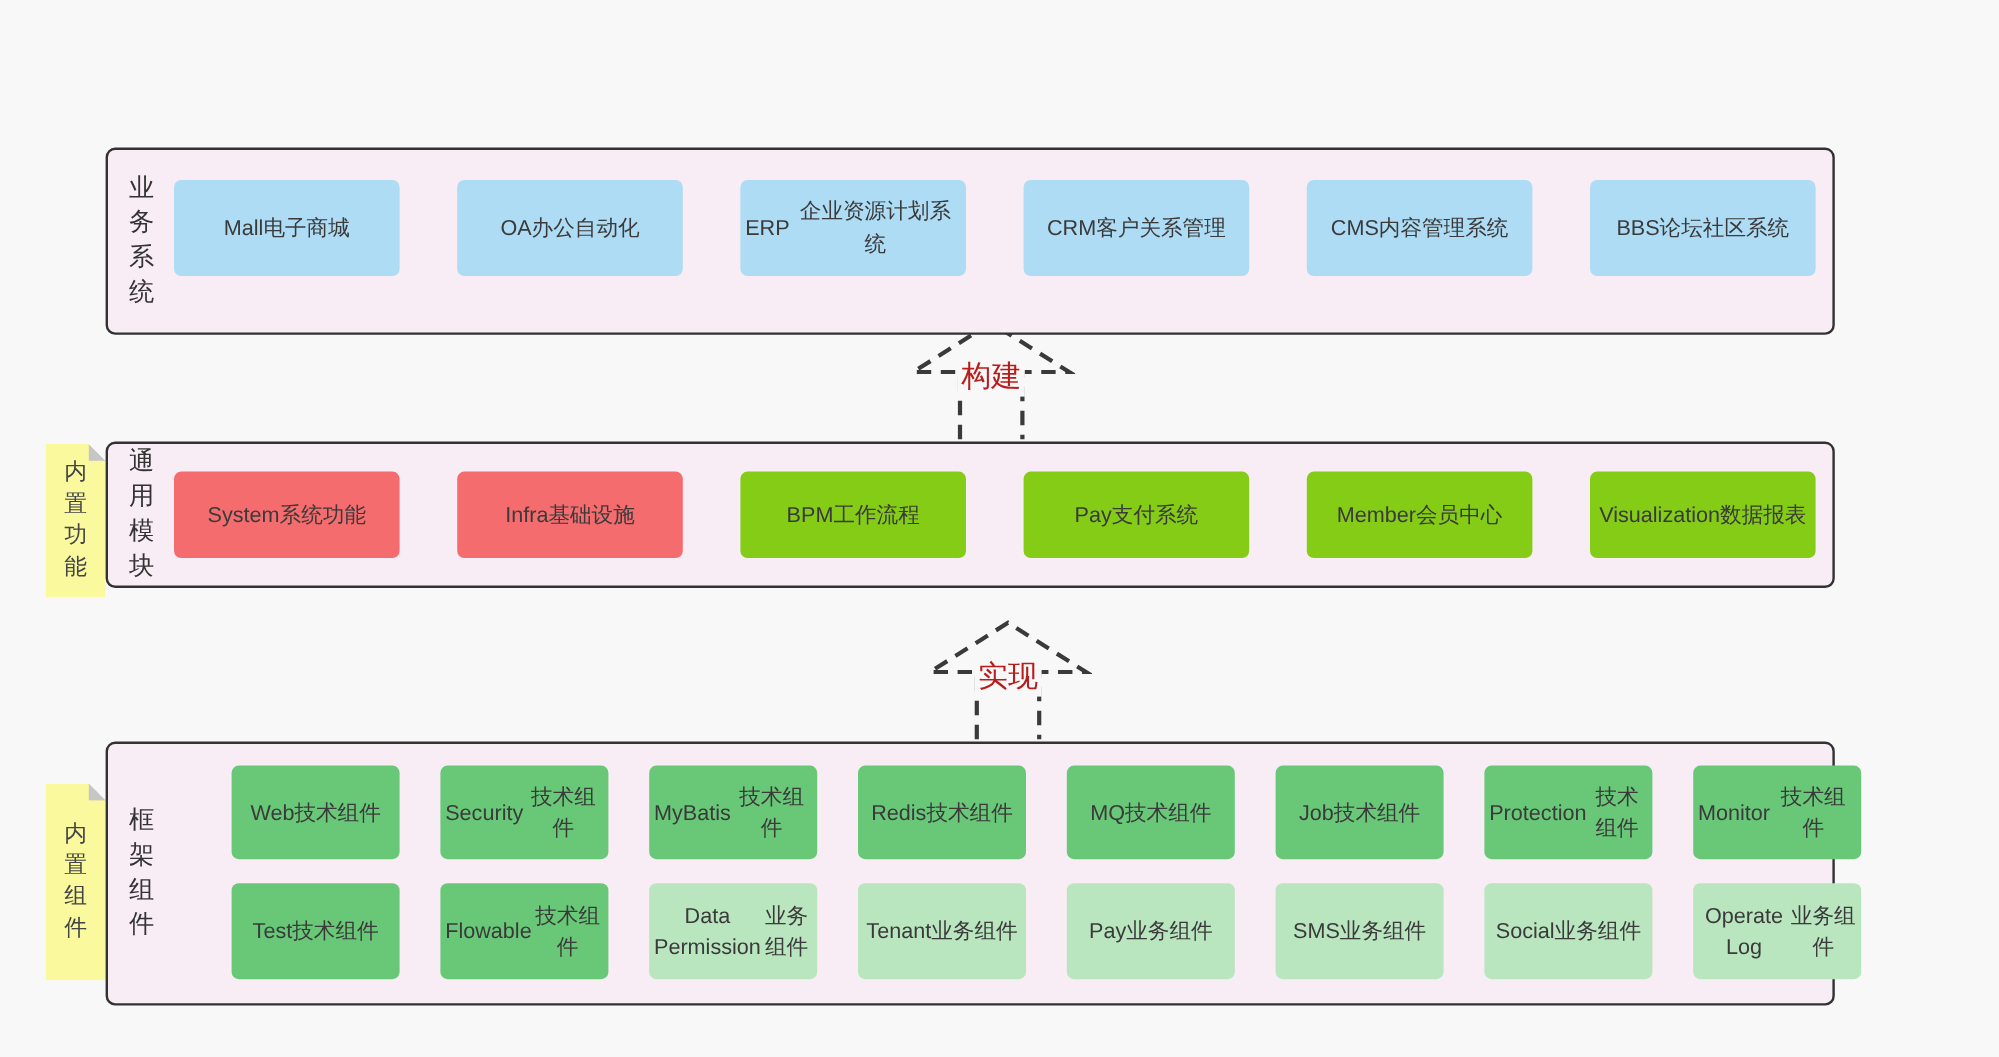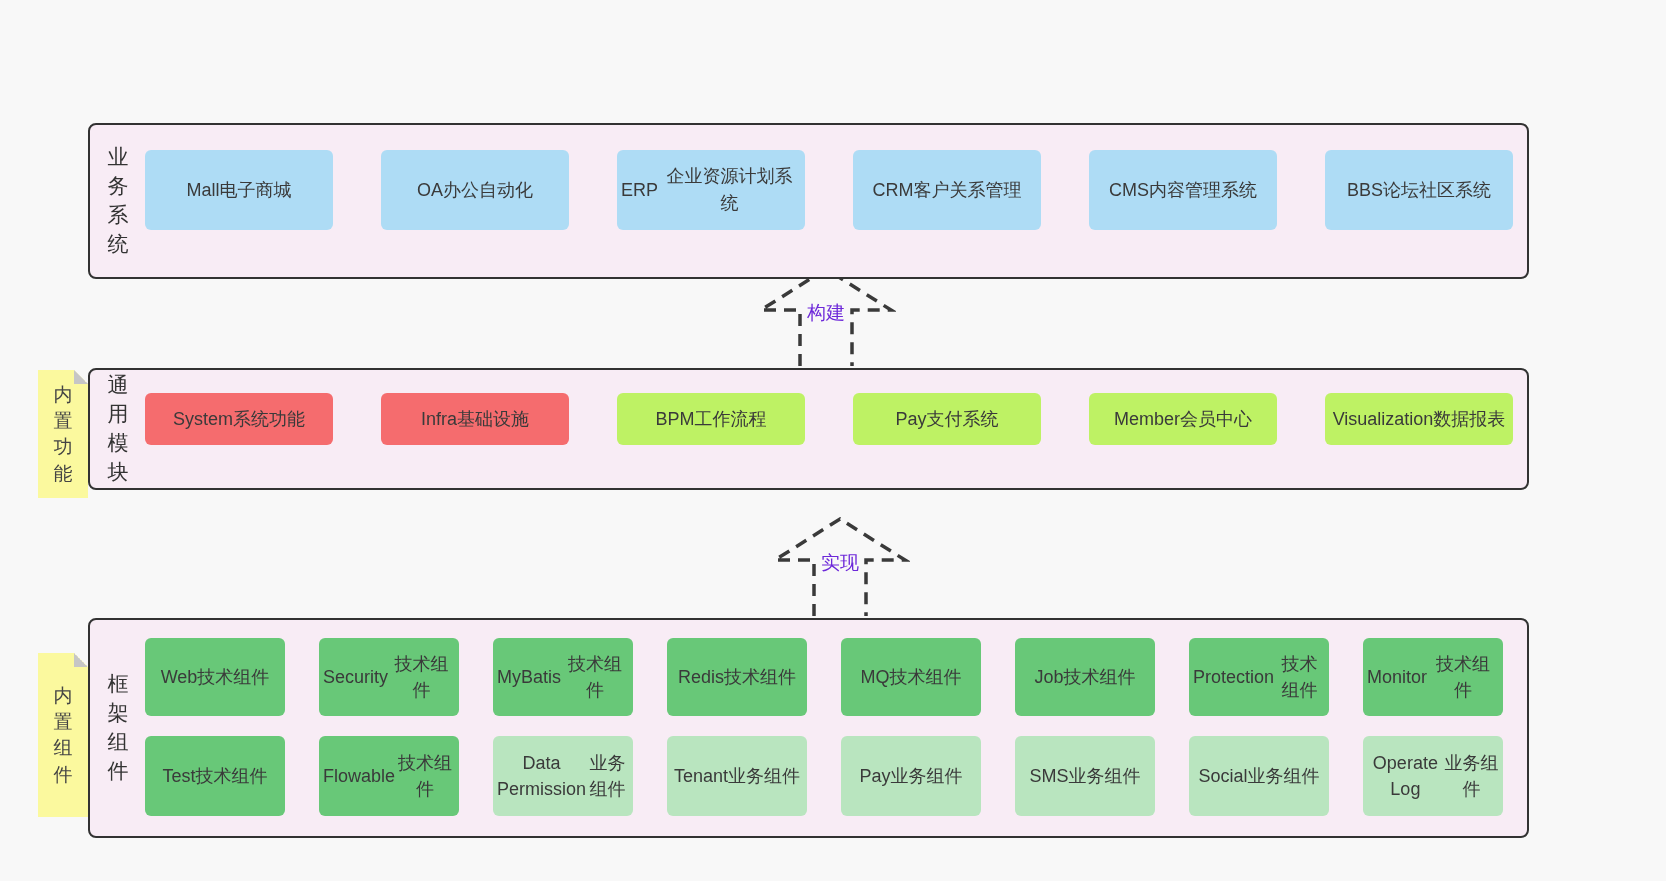--- a/index.html
+++ b/index.html
@@ -16,48 +16,48 @@
   #band-modules{top:368px;height:122px;}
   #band-components{top:618px;height:220px;}
 
   .vlabel{
     position:absolute;left:15px;top:50%;transform:translateY(-50%);
     width:26px;font-size:21px;line-height:1.38;text-align:center;color:#333;
   }
 
   .row{position:absolute;left:55px;display:flex;}
   .row.g48{gap:48px;}
-  .row.g34{gap:34px;}
+  .row.g34{gap:34px;margin-left:48px;}
   #band-business .row{top:25px;}
   #band-modules .row{top:23px;}
   #band-components .row1{top:18px;}
   #band-components .row2{top:116px;}
 
   .box{
     border-radius:6px;display:flex;flex-direction:row;
     align-items:center;justify-content:center;text-align:center;
     font-size:18px;line-height:1.5;color:#3a3a3a;padding:2px 4px;box-sizing:border-box;
   }
   .box.wide{width:188px;height:80px;}
-  #band-modules .box.wide{height:52px;}
+  #band-modules .box.wide{height:72px;}
   .box.narrow{width:140px;height:78px;line-height:1.45;}
   .row2 .box.narrow{height:80px;}
   .blue{background:#aedcf5;}
   .red{background:#f56c6e;}
-  .pink{background:#bef264;}
+  .pink{background:#84cc16;}
   .green{background:#68c878;}
   .lightgreen{background:#b9e5bf;}
 
   .arrow{position:absolute;width:140px;height:104px;z-index:1;}
   #arrow-build{left:756px;top:264px;}
   #arrow-implement{left:770px;top:514px;}
   .arrow svg{display:block;width:100%;height:100%;}
   .arrow-label{
     position:absolute;left:50%;top:47%;transform:translate(-50%,-50%);
-    background:#f8f8f8;padding:1px 3px;font-size:19px;color:#6d28d9;white-space:nowrap;
+    background:#f8f8f8;padding:1px 3px;font-size:25px;color:#b91c1c;white-space:nowrap;
   }
 
   .sticky{
     position:absolute;left:38px;width:50px;background:#fbf99e;z-index:1;
     clip-path:polygon(0 0,calc(100% - 14px) 0,100% 14px,100% 100%,0 100%);
   }
   #sticky-modules{top:370px;height:128px;}
   #sticky-components{top:653px;height:164px;}
   .sticky .fold{
     position:absolute;top:0;right:0;width:14px;height:14px;

